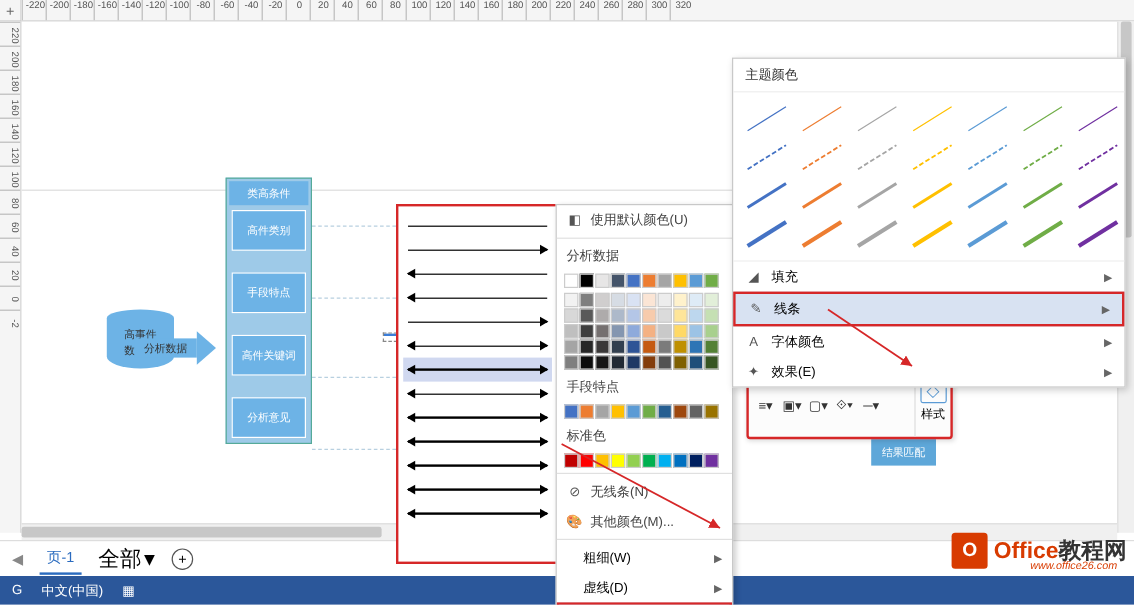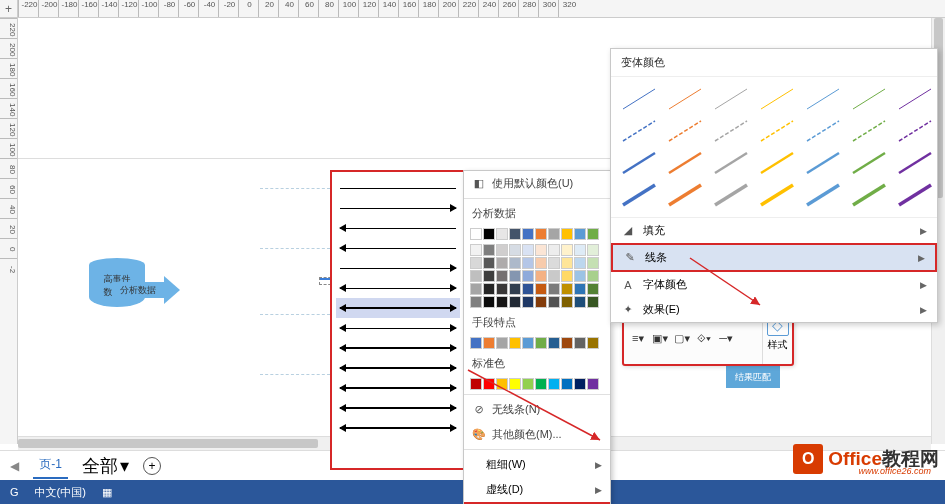--- a/index.html
+++ b/index.html
@@ -162,20 +162,30 @@
       </div>
   </div>
 
   <div class="arrow-block">
     <div class="arrow-body">
         <span>分析数据</span>
       </div>
     <div class="arrow-head"></div>
   </div>
 
+  <div class="process-group">
+    <div class="process-title">类高条件</div>
+    <div class="process-box">高件类别</div>
+    <div class="gap"></div>
+    <div class="process-box">手段特点</div>
+    <div class="gap"></div>
+    <div class="process-box">高件关键词</div>
+    <div class="gap"></div>
+    <div class="process-box">分析意见</div>
+  </div>
 
   <div class="conn-line" style="left:242px; top:170px; width:70px;"></div>
   <div class="conn-line" style="left:242px; top:230px; width:70px;"></div>
   <div class="conn-line" style="left:242px; top:296px; width:70px;"></div>
   <div class="conn-line" style="left:242px; top:356px; width:70px;"></div>
   <div class="conn-line" style="left:302px; top:260px; width:24px; border-top:2px solid #3b7dd8; outline:1px dashed #888; padding:2px;"></div>
 
   <div class="result-box">结果匹配</div>
 </div>
 
@@ -372,21 +382,21 @@
     </div>
   <div class="cm-sub">
       <span>虚线(D)</span>
       <span class="arr">▶</span>
     </div>
   <div class="cm-sub cm-hl" style="background:#d8e2f2;"></div>
 
 </div>
 
 <div class="theme-panel">
-  <div class="tp-title">变体颜色</div>
+  <div class="tp-title">主题颜色</div>
   <div class="tp-grid" id="tp-grid">
       <div class="tp-cell">
         <svg>
           <line x1="2" y1="22" x2="34" y2="2" stroke="#4472c4" stroke-width="1" stroke-dasharray="none"></line>
         </svg>
       </div>
       <div class="tp-cell">
         <svg>
           <line x1="2" y1="22" x2="34" y2="2" stroke="#ed7d31" stroke-width="1" stroke-dasharray="none"></line>
         </svg>

